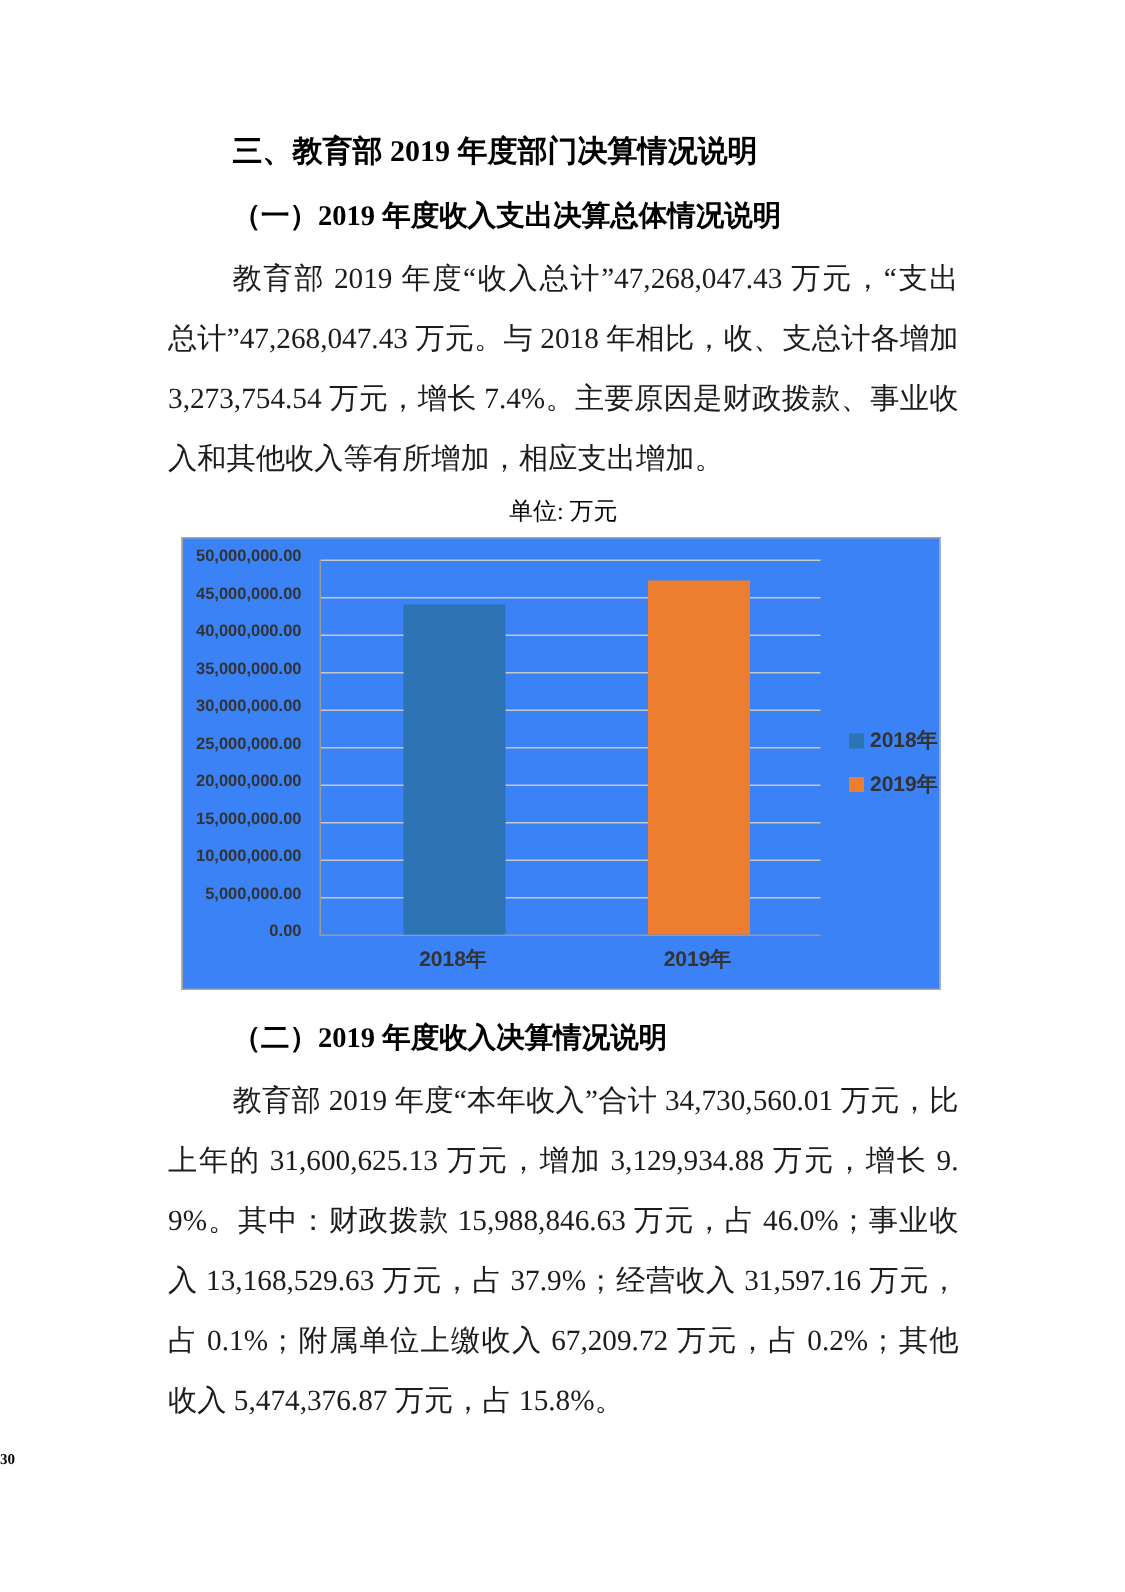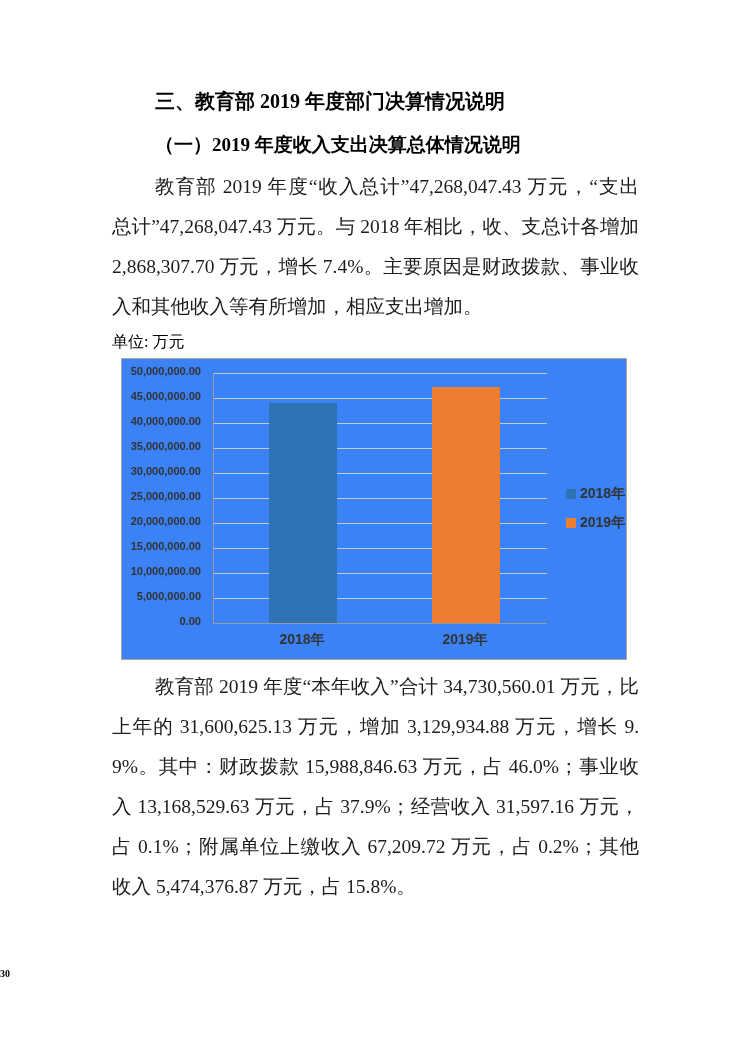--- a/index.html
+++ b/index.html
@@ -27,21 +27,21 @@
     text-align:justify;text-justify:inter-ideograph;
     text-indent:43px;
     word-break:break-all;
   }
   .fig-caption{
     margin:5px 0 0 0;
     font-size:19px;line-height:30px;text-align:center;color:#000;
   }
   .unit-label{
     margin:3px 0 0 0;
-    font-size:16px;line-height:24px;text-align:left;color:#000;
+    font-size:16px;line-height:24px;text-align:center;color:#000;
   }
   
   .chart-box{
     position:relative;
     margin:4px 0 0 9px;
     width:504px;height:300px;
     border:1px solid #a6a6a6;
     background:#3b82f6;
     font-family:"Liberation Sans","DejaVu Sans",sans-serif;
   }
@@ -82,21 +82,21 @@
 </head>
 <body>
 
 <div class="page">
   <div class="content">
 
     <p class="sec-title">三、教育部 2019 年度部门决算情况说明</p>
 
     <p class="sub-title">（一）2019 年度收入支出决算总体情况说明</p>
 
-    <p class="para">教育部 2019 年度“收入总计”47,268,047.43 万元，“支出总计”47,268,047.43 万元。与 2018 年相比，收、支总计各增加 2,868,307.70 万元，增长 7.4%。主要原因是财政拨款、事业收入和其他收入等有所增加，相应支出增加。</p>
+    <p class="para">教育部 2019 年度“收入总计”47,268,047.43 万元，“支出总计”47,268,047.43 万元。与 2018 年相比，收、支总计各增加 3,273,754.54 万元，增长 7.4%。主要原因是财政拨款、事业收入和其他收入等有所增加，相应支出增加。</p>
 
 
     <p class="unit-label">单位: 万元</p>
 
     <div class="chart-box">
       <div class="y-axis">
           <div class="ytick" style="top: 6px;">50,000,000.00</div>
           <div class="ytick" style="top: 31px;">45,000,000.00</div>
           <div class="ytick" style="top: 56px;">40,000,000.00</div>
           <div class="ytick" style="top: 81px;">35,000,000.00</div>
@@ -129,19 +129,20 @@
           </div>
           <div class="legend-entry">
             <span class="legend-swatch" style="background: rgb(237, 125, 49);"></span>
             <span class="legend-label">2019年</span>
           </div>
         </div>
     <div class="cat-label" style="left: 140px;">2018年</div>
         <div class="cat-label" style="left: 303px;">2019年</div>
       </div>
 
+    <p class="sub-title" style="margin-top:18px;">（二）2019 年度收入决算情况说明</p>
 
     <p class="para">教育部 2019 年度“本年收入”合计 34,730,560.01 万元，比上年的 31,600,625.13 万元，增加 3,129,934.88 万元，增长 9.9%。其中：财政拨款 15,988,846.63 万元，占 46.0%；事业收入 13,168,529.63 万元，占 37.9%；经营收入 31,597.16 万元，占 0.1%；附属单位上缴收入 67,209.72 万元，占 0.2%；其他收入 5,474,376.87 万元，占 15.8%。</p>
 
   </div>
 
   <div class="page-number">30</div>
 </div>
 
 </body></html>

